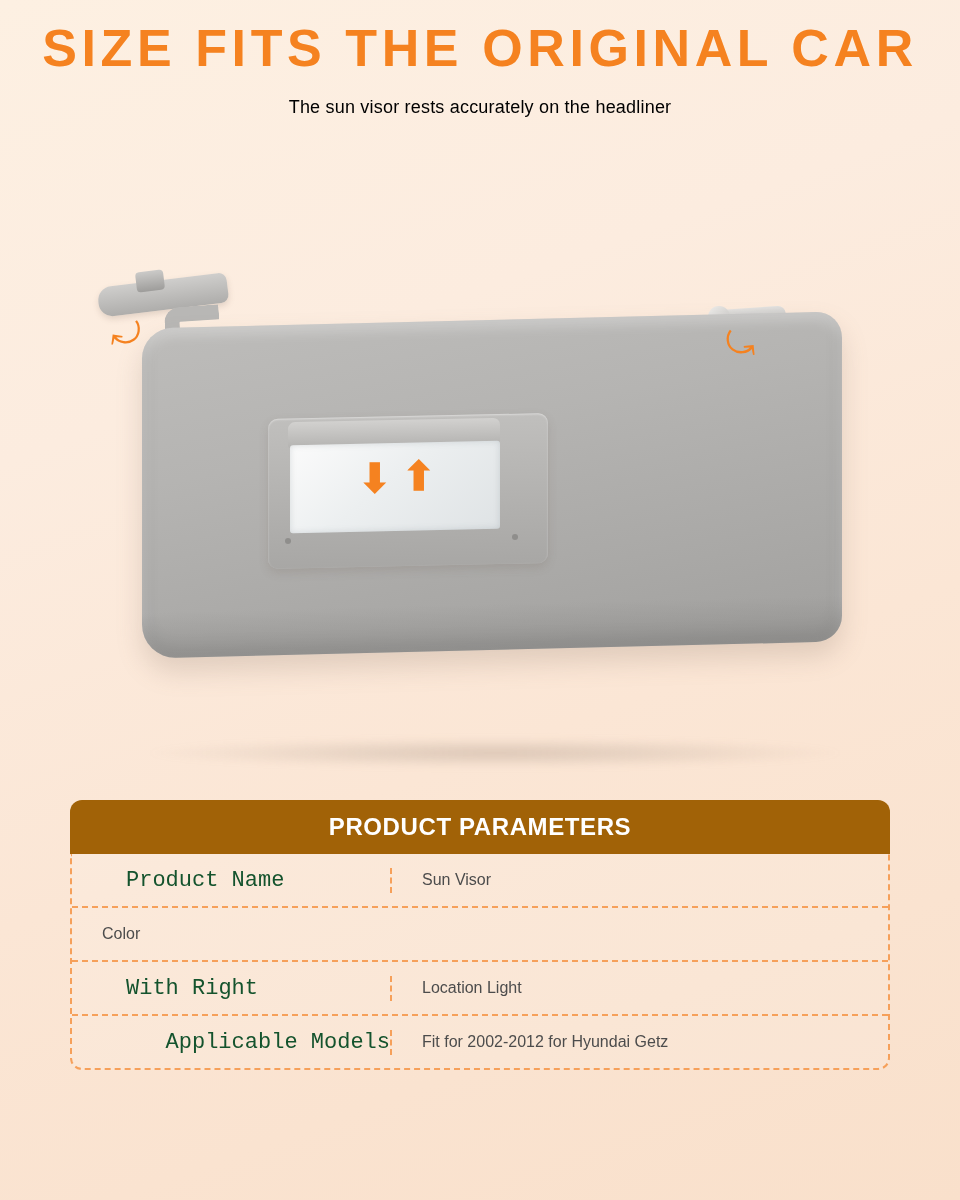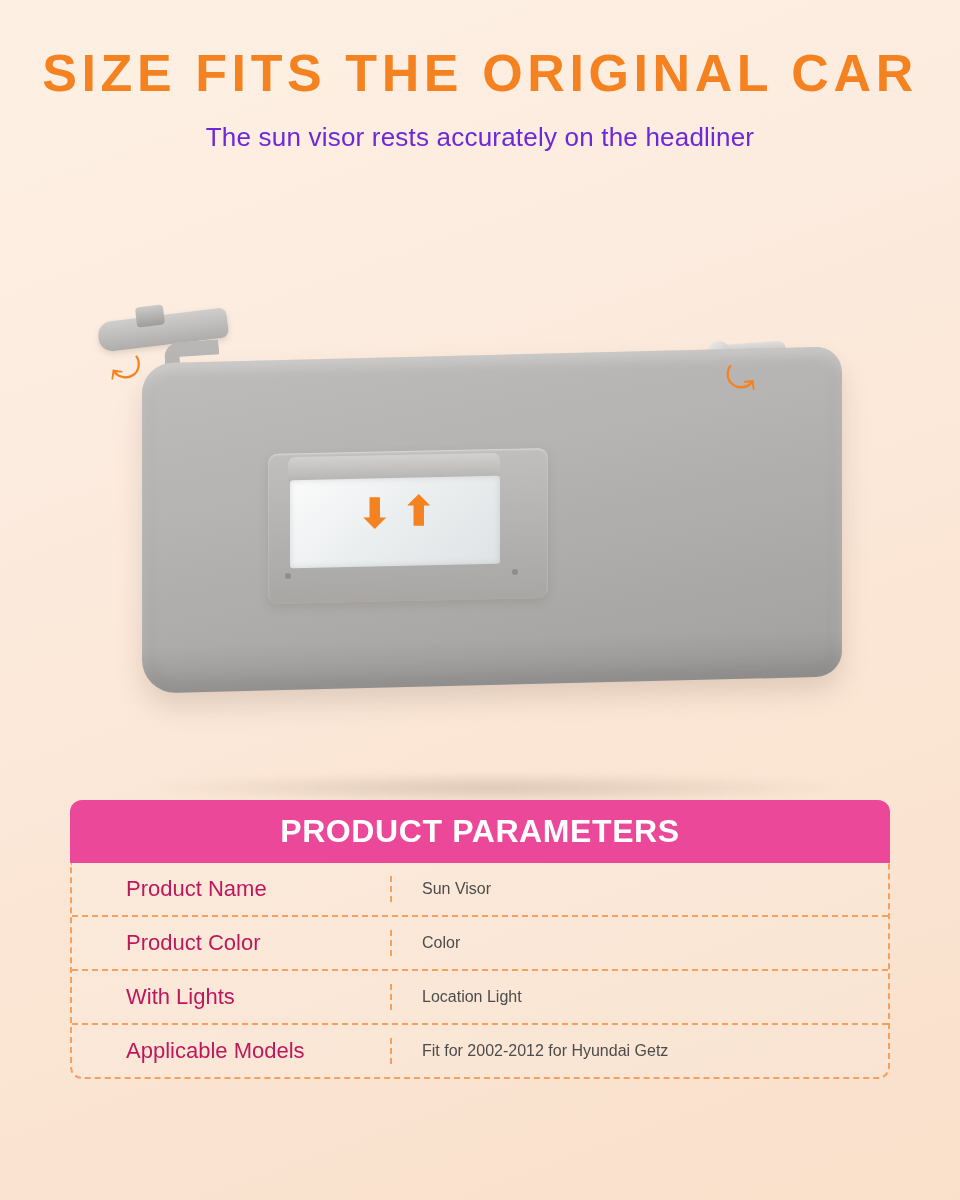--- a/index.html
+++ b/index.html
@@ -10,37 +10,37 @@
     width: 960px;
     height: 1200px;
     font-family: "Liberation Sans", sans-serif;
     background: linear-gradient(160deg, #fdf0e2 0%, #fcecdf 30%, #fbe6d5 60%, #f9e0cb 100%);
     overflow: hidden;
     position: relative;
   }
 
   
   .header {
-    padding-top: 46px;
+    padding-top: 21px;
     text-align: center;
   }
   .headline {
     font-size: 51px;
     font-weight: bold;
     letter-spacing: 4.5px;
     color: #f58220;
     margin: 0;
     line-height: 1.1;
     font-stretch: condensed;
     transform: scaleX(1.02);
   }
   .subhead {
     margin-top: 20px;
-    font-size: 26px;
-    color: #6d28d9;
+    font-size: 18px;
+    color: #000000;
     letter-spacing: 0.2px;
   }
 
   
   .product-stage {
     position: relative;
     width: 960px;
     height: 560px;
     margin-top: 20px;
   }
@@ -210,49 +210,50 @@
   .mir-arrow.up   { left: 402px; top: 318px; }
 
   
   .params {
     position: absolute;
     left: 70px;
     top: 800px;
     width: 820px;
   }
   .params-title {
-    background: #ec4899;
+    background: #a16207;
     color: #ffffff;
-    font-size: 32px;
+    font-size: 24px;
     font-weight: bold;
     letter-spacing: 0.6px;
     text-align: center;
     padding: 13px 0;
     border-radius: 12px 12px 0 0;
   }
   .params-body {
     border: 2px dashed #f6a05a;
     border-top: none;
     border-radius: 0 0 12px 12px;
     background: rgba(255,255,255,0.12);
   }
   .param-row {
     display: flex;
     border-bottom: 2px dashed #f6a05a;
     height: 52px;
     align-items: center;
   }
-  .param-row:last-child { border-bottom: none; }
+  .param-row:last-child { border-bottom: none; text-align: right; }
   .param-key {
     width: 320px;
     padding-left: 54px;
     box-sizing: border-box;
     font-size: 22px;
-    color: #be185d;
+    color: #14532d;
     border-right: 2px dashed #f6a05a;
+    font-family: Liberation Mono, monospace;
   }
   .param-val {
     padding-left: 30px;
     font-size: 16px;
     color: #4c4c4c;
   }
 </style>
 </head>
 <body>
 
@@ -290,25 +291,24 @@
 </div>
 
 <div class="params">
   <div class="params-title">PRODUCT PARAMETERS</div>
   <div class="params-body">
     <div class="param-row">
       <div class="param-key">Product Name</div>
       <div class="param-val">Sun Visor</div>
     </div>
     <div class="param-row">
-      <div class="param-key">Product Color</div>
       <div class="param-val">Color</div>
     </div>
     <div class="param-row">
-      <div class="param-key">With Lights</div>
+      <div class="param-key">With Right</div>
       <div class="param-val">Location Light</div>
     </div>
     <div class="param-row">
       <div class="param-key">Applicable Models</div>
       <div class="param-val">Fit for 2002-2012 for Hyundai Getz</div>
     </div>
   </div>
 </div>
 
 </body></html>

